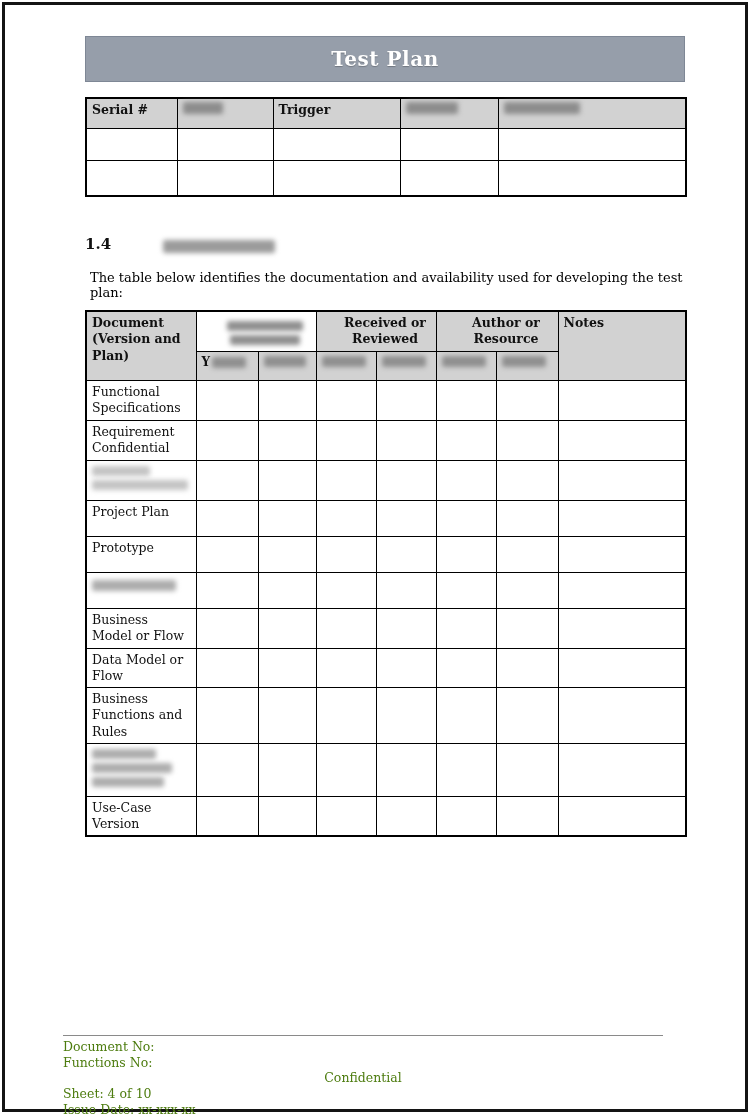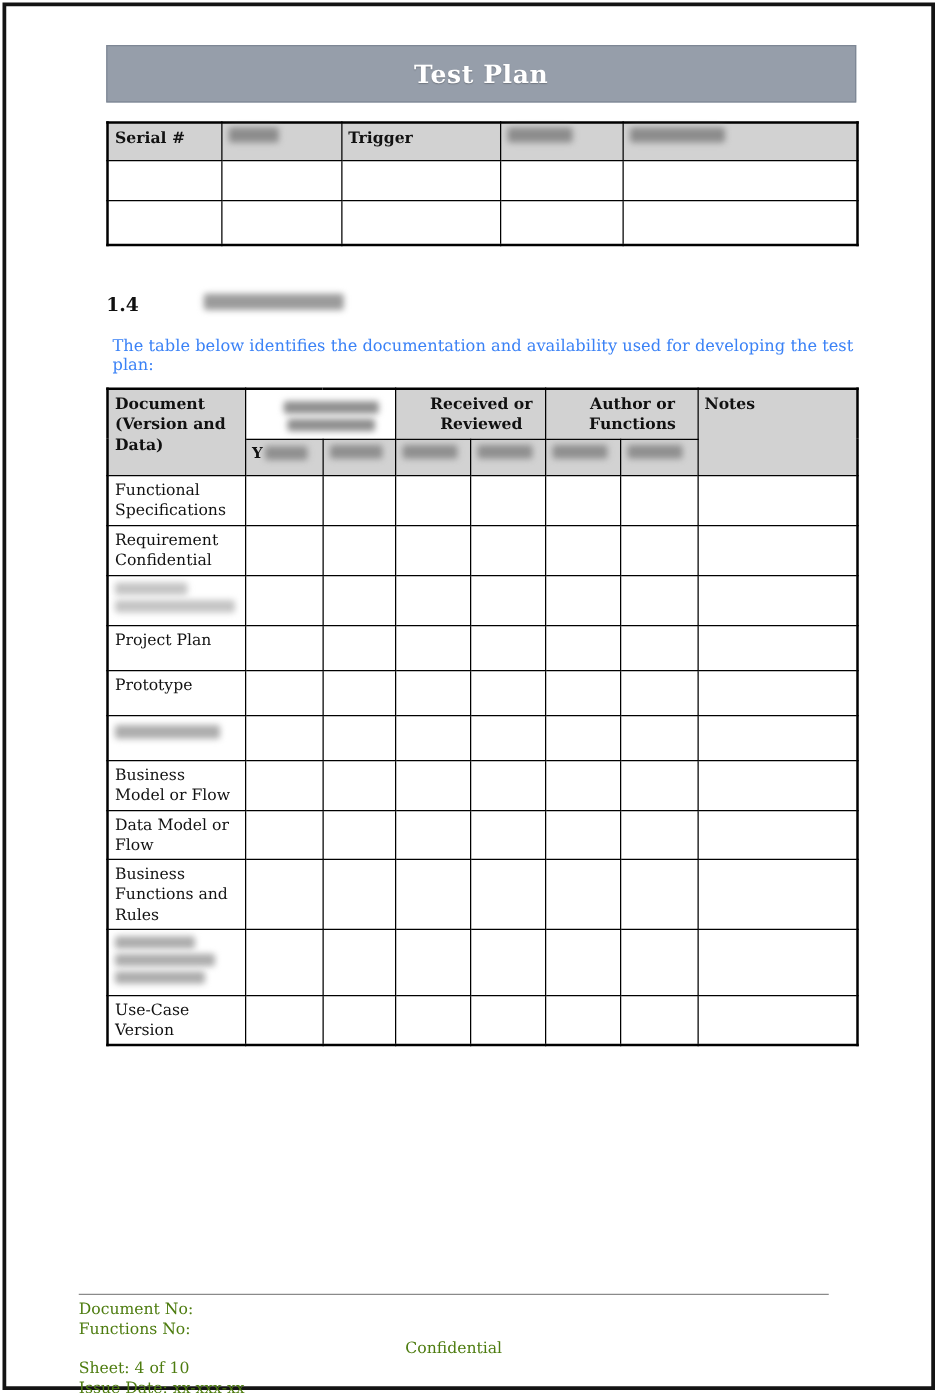--- a/index.html
+++ b/index.html
@@ -22,23 +22,23 @@
 
   
   table { border-collapse:collapse; table-layout:fixed; width:600px; }
   table.doc-tbl, table.serial-tbl { border:2px solid #000; }
   td { border:1px solid #000; vertical-align:top; padding:3px 5px; font-size:12.5px; line-height:1.3; color:#111; }
   td.hdr { background:#D2D2D2; font-weight:bold; }
   td.center { text-align:center; vertical-align:middle;padding-left:23px; }
 
   .serial-tbl { margin-top:15px;border-radius:19px; }
 
-  .sec-heading { margin-top:38px; display:flex; align-items:flex-start; }
+  .sec-heading { margin-top:38px; display:flex; align-items:flex-end; }
   .sec-num { font-weight:bold; font-size:15px; color:#111; }
-  .intro { margin-top:17px; margin-left:5px; font-size:13px; color:#3b82f6; }
+  .intro { margin-top:17px; margin-left:5px; font-size:13px; color:#000000; }
 
   .doc-tbl { margin-top:10px; }
 
   
   .blur {
     display:inline-block; height:12px; border-radius:2px;
     background:#8F8F8F; filter:blur(2.5px);
   }
   .blur.light { background:#C4C4C4; }
   .blur.mid   { background:#ADADAD; }
@@ -116,29 +116,29 @@
           <col style="width:62px">
           <col style="width:58px">
           <col style="width:60px">
         <col style="width:60px">
           <col style="width:60px">
           <col style="width:62px">
           <col style="width:128px">
       </colgroup>
       <tbody>
           <tr style="height:40px">
-        <td class="hdr" rowspan="2">Document (Version and Data)</td>
+        <td class="hdr" rowspan="2">Document (Version and Plan)</td>
         <td colspan="2" class="center" style="background:#fff">
           <div class="blur-stack centered" style="padding-top:3px">
             <span class="blur" style="width:76px;height:10px"></span>
             <span class="blur" style="width:70px;height:10px"></span>
           </div>
         </td>
         <td colspan="2" class="hdr center">Received or Reviewed</td>
-        <td colspan="2" class="hdr center">Author or Functions</td>
+        <td colspan="2" class="hdr center">Author or Resource</td>
         <td class="hdr" rowspan="2">Notes</td>
       </tr>
       <tr style="height:29px">
         <td class="hdr">
           <div class="subhead-cell">
             <span class="y">Y</span>
             <span class="blur" style="width:34px;height:11px"></span>
           </div>
         </td>
         <td class="hdr"><span class="blur" style="width:42px;height:11px"></span></td>

